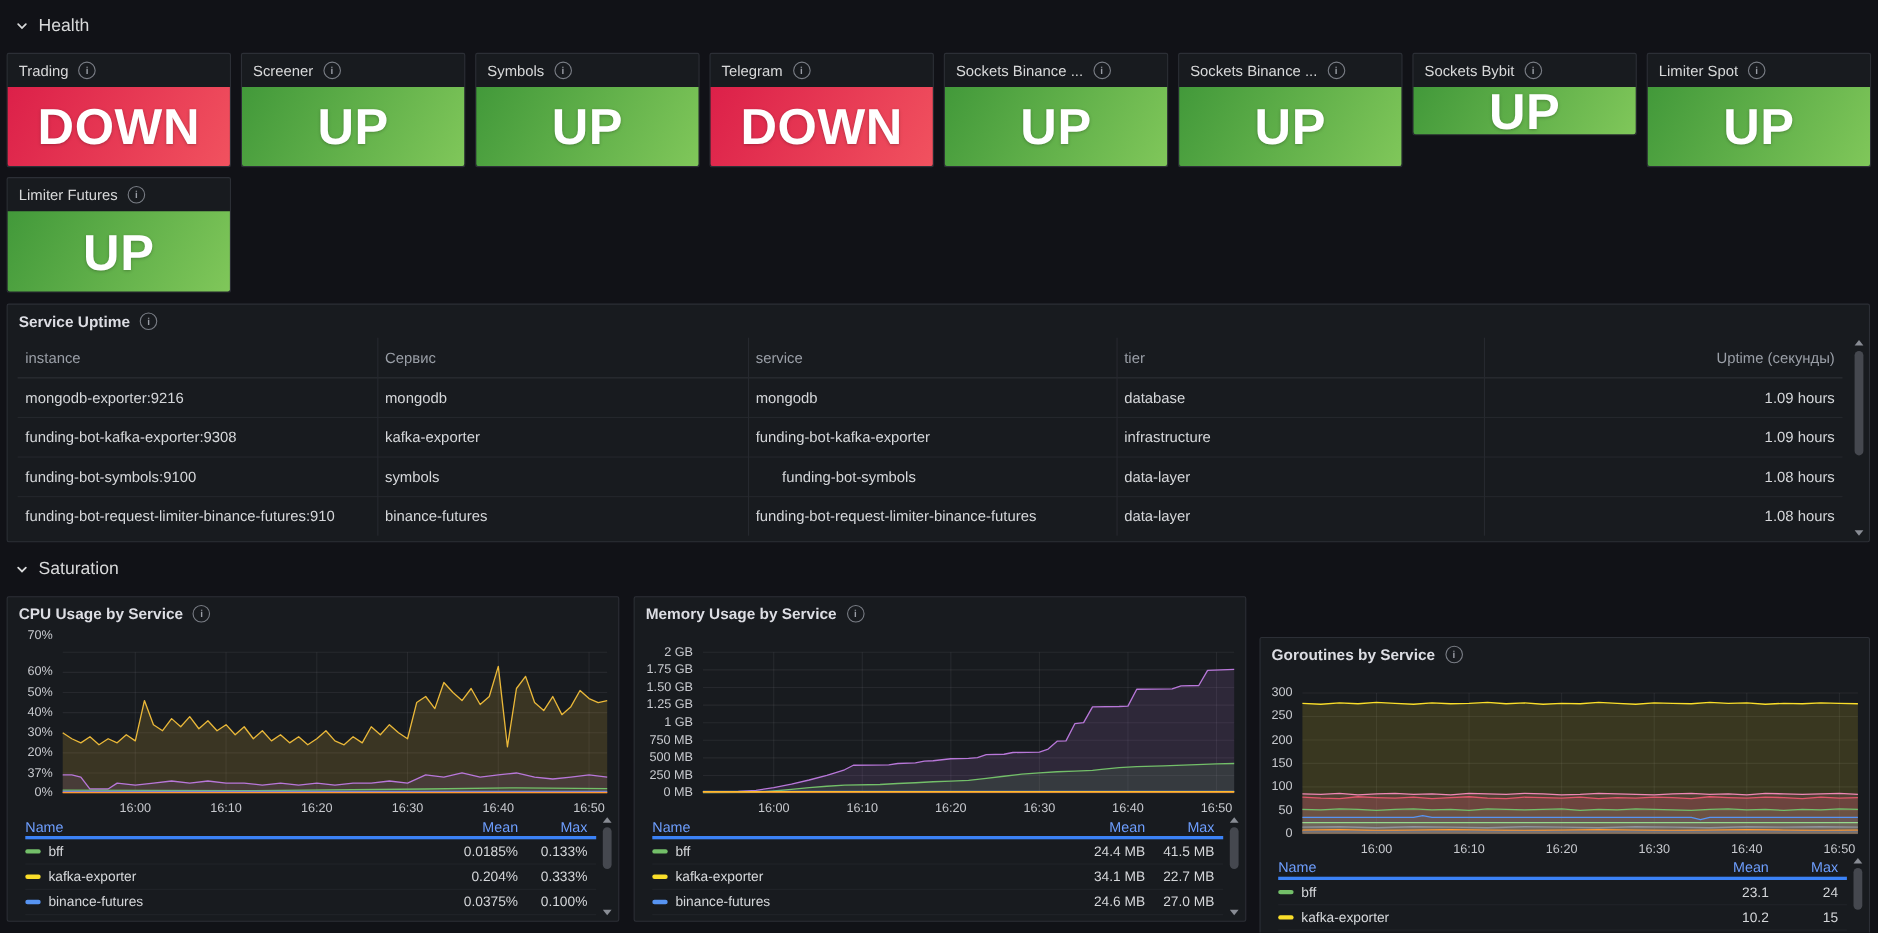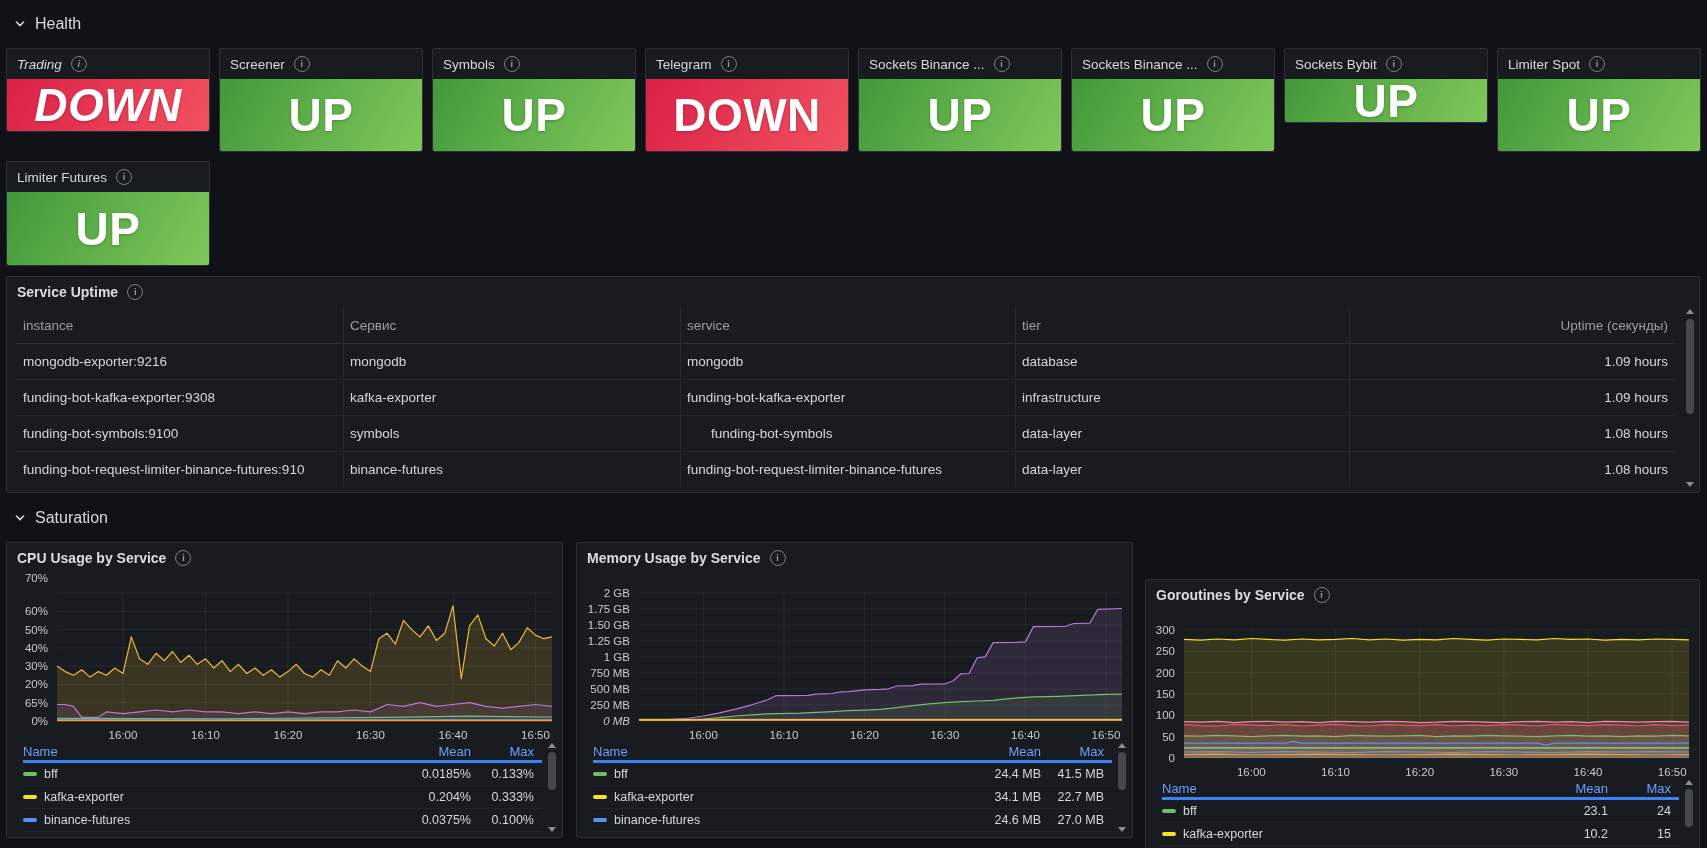--- a/index.html
+++ b/index.html
@@ -49,21 +49,21 @@
   <div class="section-header" style="left:14px;top:12px;">
     <span class="chev">
       <svg width="12" height="12" viewBox="0 0 12 12">
           <path d="M2.5 4 L6 7.5 L9.5 4" stroke="#d8d9da" stroke-width="1.6" fill="none" stroke-linecap="round"></path>
         </svg>
     </span>
     <span>Health</span>
   </div>
 
   <div id="stat-row-1">
-      <div class="panel" style="left: 6px; top: 48px; width: 204px; height: 84px; font-style: italic;">
+      <div class="panel" style="left: 6px; top: 48px; width: 204px; height: 104px;">
         <div class="panel-title">
           <span class="stat-title">Trading</span>
           <span class="info-icon">i</span>
         </div>
         <div class="stat-value" style="background: linear-gradient(120deg, rgb(220, 32, 73) 0%, rgb(241, 82, 95) 100%);">DOWN</div>
       </div>
       <div class="panel" style="left: 219px; top: 48px; width: 204px; height: 104px;">
         <div class="panel-title">
           <span class="stat-title">Screener</span>
           <span class="info-icon">i</span>
@@ -212,21 +212,21 @@
           <polyline points="0.0,126.5 495.0,126.5" fill="none" stroke="#5794f2" stroke-width="1.2" stroke-linejoin="round"></polyline>
           <polyline points="0.0,127.3 495.0,127.3" fill="none" stroke="#f2495c" stroke-width="1.2" stroke-linejoin="round"></polyline>
           <polyline points="0.0,127.6 495.0,127.6" fill="none" stroke="#ff9830" stroke-width="1.2" stroke-linejoin="round"></polyline>
         </svg>
         <div class="ytick" style="left: 0px; top: 28px; width: 41px;">70%</div>
         <div class="ytick" style="left: 0px; top: 61.2857px; width: 41px;">60%</div>
         <div class="ytick" style="left: 0px; top: 79.5714px; width: 41px;">50%</div>
         <div class="ytick" style="left: 0px; top: 97.8571px; width: 41px;">40%</div>
         <div class="ytick" style="left: 0px; top: 116.143px; width: 41px;">30%</div>
         <div class="ytick" style="left: 0px; top: 134.429px; width: 41px;">20%</div>
-        <div class="ytick" style="left: 0px; top: 152.714px; width: 41px;">65%</div>
+        <div class="ytick" style="left: 0px; top: 152.714px; width: 41px;">37%</div>
         <div class="ytick" style="left: 0px; top: 171px; width: 41px;">0%</div>
         <div class="xtick" style="left: 94px; top: 185px;">16:00</div>
         <div class="xtick" style="left: 176.5px; top: 185px;">16:10</div>
         <div class="xtick" style="left: 259px; top: 185px;">16:20</div>
         <div class="xtick" style="left: 341.5px; top: 185px;">16:30</div>
         <div class="xtick" style="left: 424px; top: 185px;">16:40</div>
         <div class="xtick" style="left: 506.5px; top: 185px;">16:50</div>
         <div class="lg-head-row" style="left: 16px; top: 200px; width: 519px; height: 20px; padding-right: 8px;">
           <span style="flex: 1 1 0%;">Name</span>
           <span class="lg-col-mean">Mean</span>
@@ -295,21 +295,21 @@
           <polyline points="0.0,127.1 483.0,127.1" fill="none" stroke="#ff9830" stroke-width="1.2" stroke-linejoin="round"></polyline>
         </svg>
         <div class="ytick" style="left: 0px; top: 43px; width: 53px;">2 GB</div>
         <div class="ytick" style="left: 0px; top: 59px; width: 53px;">1.75 GB</div>
         <div class="ytick" style="left: 0px; top: 75px; width: 53px;">1.50 GB</div>
         <div class="ytick" style="left: 0px; top: 91px; width: 53px;">1.25 GB</div>
         <div class="ytick" style="left: 0px; top: 107px; width: 53px;">1 GB</div>
         <div class="ytick" style="left: 0px; top: 123px; width: 53px;">750 MB</div>
         <div class="ytick" style="left: 0px; top: 139px; width: 53px;">500 MB</div>
         <div class="ytick" style="left: 0px; top: 155px; width: 53px;">250 MB</div>
-        <div class="ytick" style="left: 0px; top: 171px; width: 53px; font-style: italic;">0 MB</div>
+        <div class="ytick" style="left: 0px; top: 171px; width: 53px;">0 MB</div>
         <div class="xtick" style="left: 104.4px; top: 185px;">16:00</div>
         <div class="xtick" style="left: 184.9px; top: 185px;">16:10</div>
         <div class="xtick" style="left: 265.4px; top: 185px;">16:20</div>
         <div class="xtick" style="left: 345.9px; top: 185px;">16:30</div>
         <div class="xtick" style="left: 426.4px; top: 185px;">16:40</div>
         <div class="xtick" style="left: 506.9px; top: 185px;">16:50</div>
         <div class="lg-head-row" style="left: 16px; top: 200px; width: 519px; height: 20px; padding-right: 8px;">
           <span style="flex: 1 1 0%;">Name</span>
           <span class="lg-col-mean">Mean</span>
           <span class="lg-col-max">Max</span>

